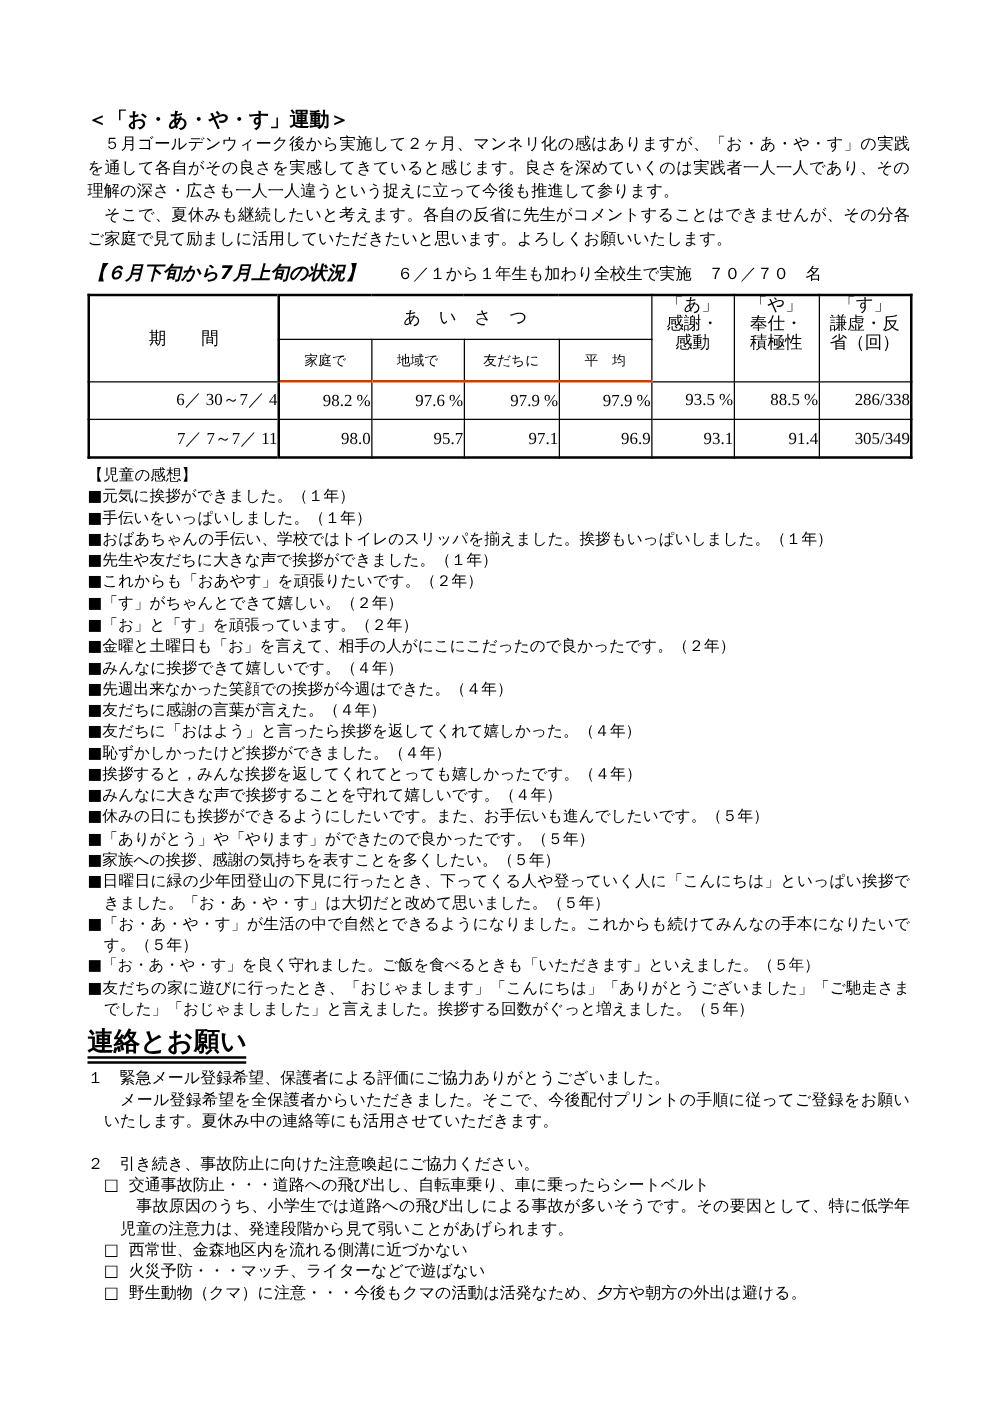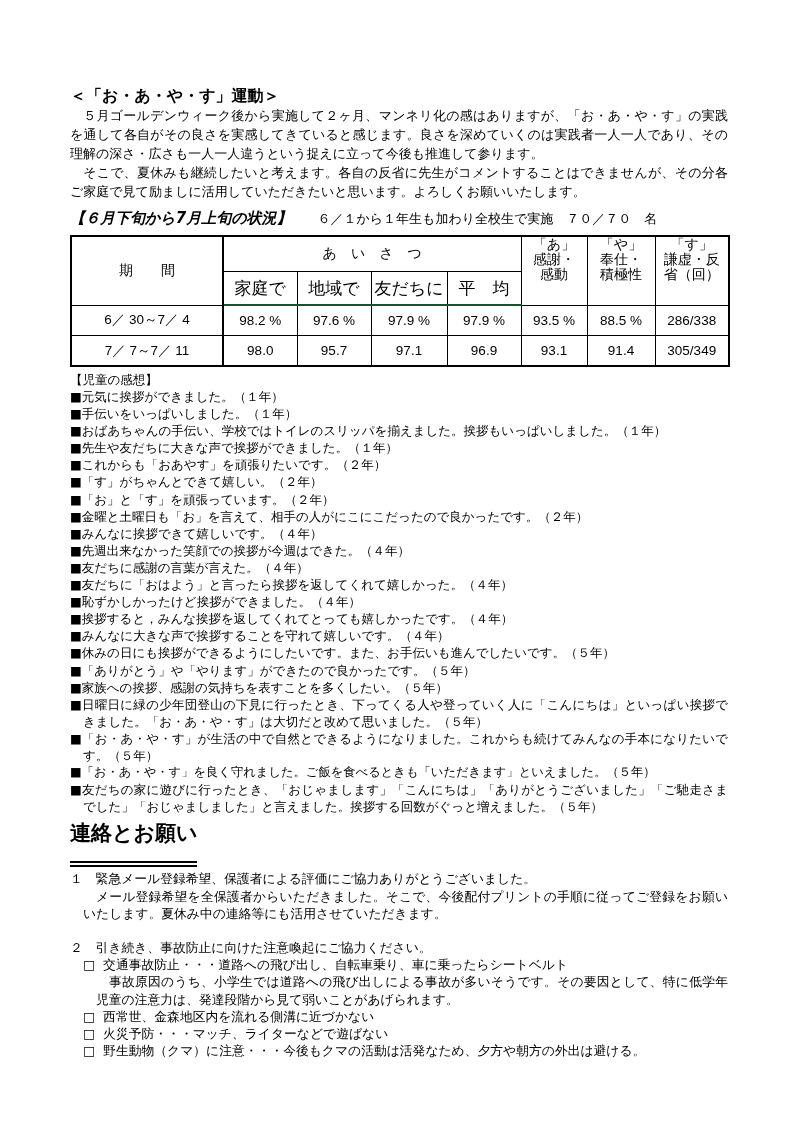--- a/index.html
+++ b/index.html
@@ -68,35 +68,35 @@
     font-size: 14px;
   }
   td.period-cell {
     border-right: 2px solid #000 !important;
     text-align: left;
     padding-left: 8px;
     font-family: "DejaVu Serif", "Liberation Serif", serif;
     font-size: 13.5px;
   }
   tr.group-head th { height: 34px; font-size: 14px; text-align: center; }
-  tr.sub-head th { height: 32px; font-size: 17px; text-align: center; border-bottom: 2px solid #14532d; font-family: Liberation Serif, serif; }
+  tr.sub-head th { height: 32px; font-size: 11px; text-align: center; border-bottom: 2px solid #c2410c; font-family: Liberation Serif, serif; }
   th.span-col {
     white-space: pre-line;
     font-size: 12.5px;
     line-height: 15px;
     text-align: left;
     padding: 2px 2px 2px 4px;
     vertical-align: top;
     border-bottom: 2px solid #000;
   }
   th.span-col .first { display: block; text-align: center; }
   tr.data-row td {
     height: 29px;
-    text-align: center;
-    font-family: Liberation Sans, sans-serif;
+    text-align: right;
+    font-family: Liberation Serif, serif;
     font-size: 13.5px;
   }
   td.ratio-cell { text-align: left; padding-left: 4px; }
   
   .feedback-heading {
     font-size: 12.5px;
     line-height: 17px;
     margin-top: 4px;
   }
   ul.feedback-list {
@@ -116,21 +116,21 @@
     font-size: 12.3px;
   }
   
   .notices-heading {
     display: inline-block;
     font-size: 21px;
     font-weight: bold;
     line-height: 24px;
     margin: 6px 0 3px 0;
     border-bottom: 6px double #000;
-    padding-bottom: 16px;
+    padding-bottom: 0px;
   }
   .notice-line {
     font-size: 12.8px;
     line-height: 17.2px;
     margin: 0;
     text-align: justify;
   }
   .notice-body {
     font-size: 12.8px;
     line-height: 17.2px;

